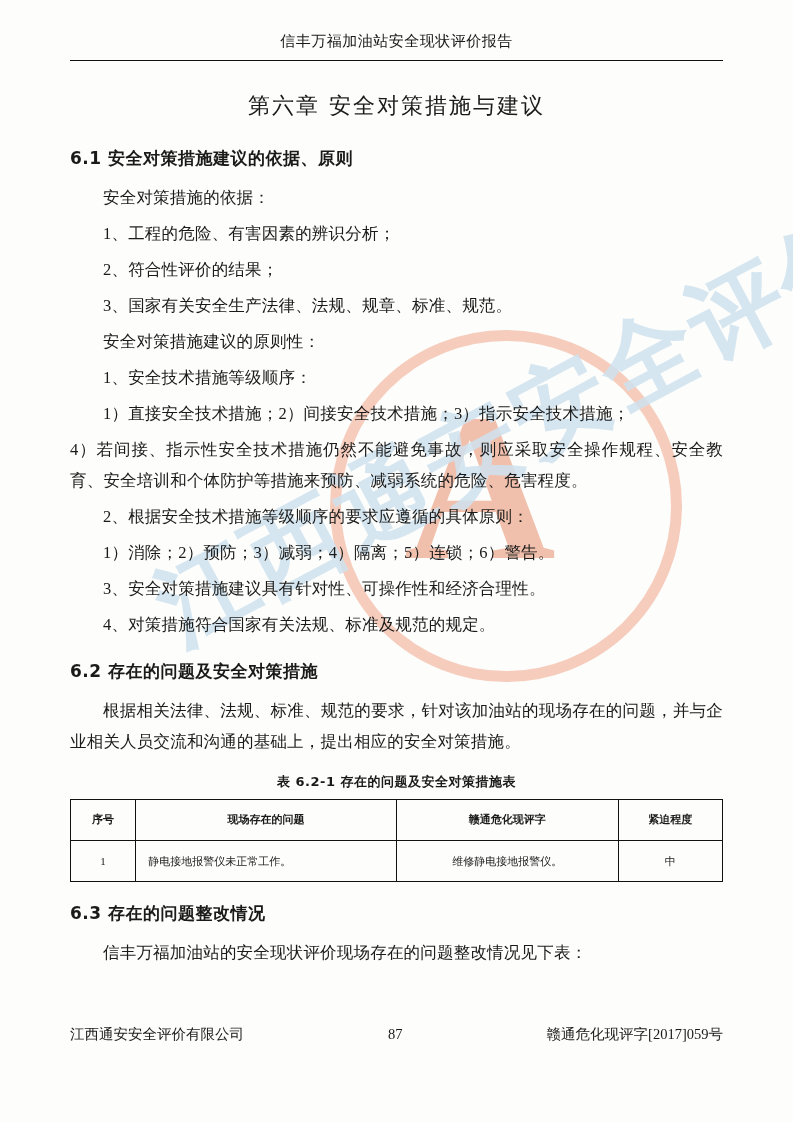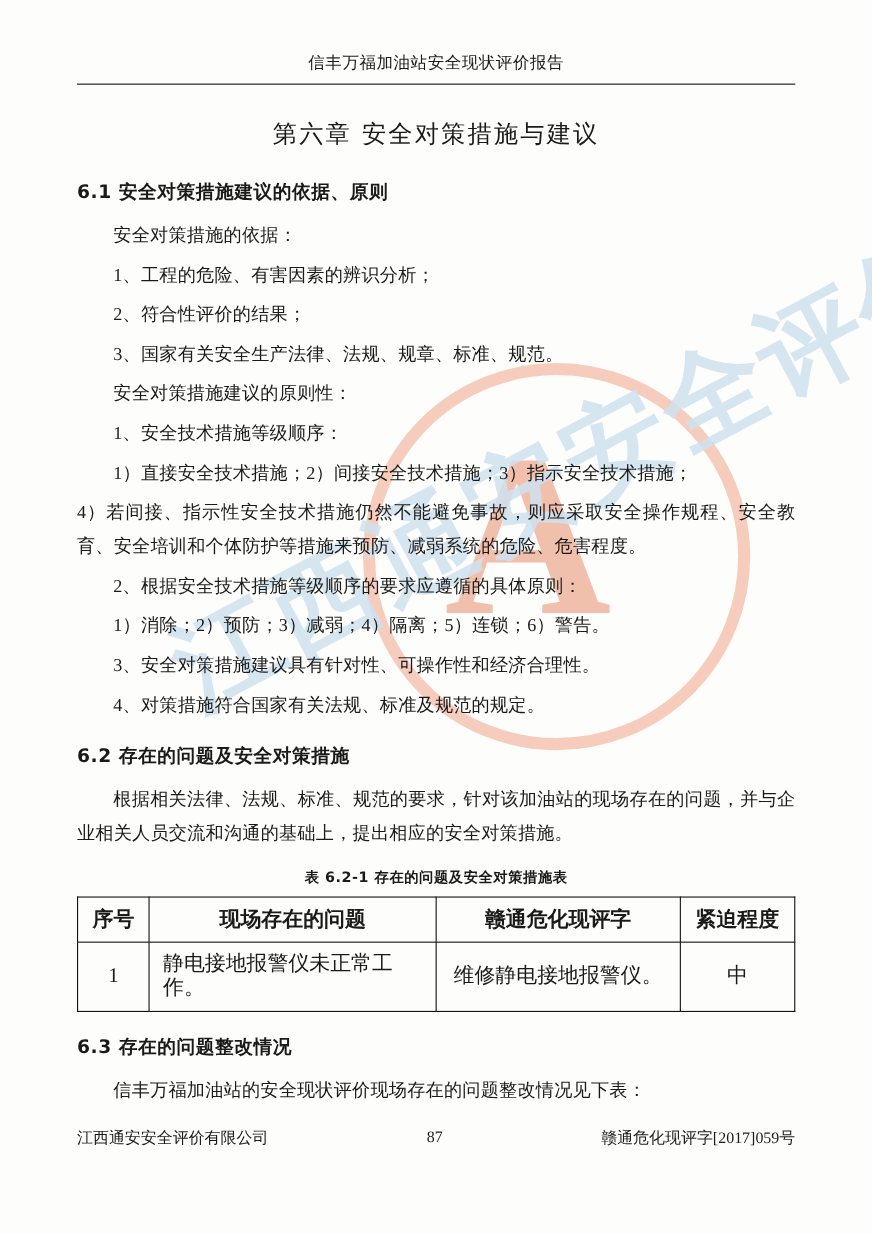--- a/index.html
+++ b/index.html
@@ -12,21 +12,21 @@
     height: 1122px;
     position: relative;
     font-family: "Liberation Serif", "DejaVu Serif", serif;
     color: #1a1a1a;
     overflow: hidden;
   }
 
   .page {
     position: absolute;
     inset: 0;
-    padding: 48px 70px 0 70px;
+    padding: 32px 70px 0 70px;
     box-sizing: border-box;
   }
 
   
   .watermark {
     position: absolute;
     left: 0; top: 0;
     width: 793px; height: 1122px;
     pointer-events: none;
     z-index: 0;
@@ -117,21 +117,21 @@
     font-size: 13px;
     font-weight: 700;
     margin: 16px 0 8px 0;
     font-family: "DejaVu Sans", "Liberation Sans", sans-serif;
     letter-spacing: .5px;
   }
   table.doc {
     width: 100%;
     border-collapse: collapse;
     table-layout: fixed;
-    font-size: 19px;
+    font-size: 11px;
     margin-bottom: 4px;
   }
   table.doc th, table.doc td {
     border: 1.1px solid #111;
     padding: 9px 6px;
     text-align: center;
     vertical-align: middle;
     line-height: 22px;
   }
   table.doc th {

